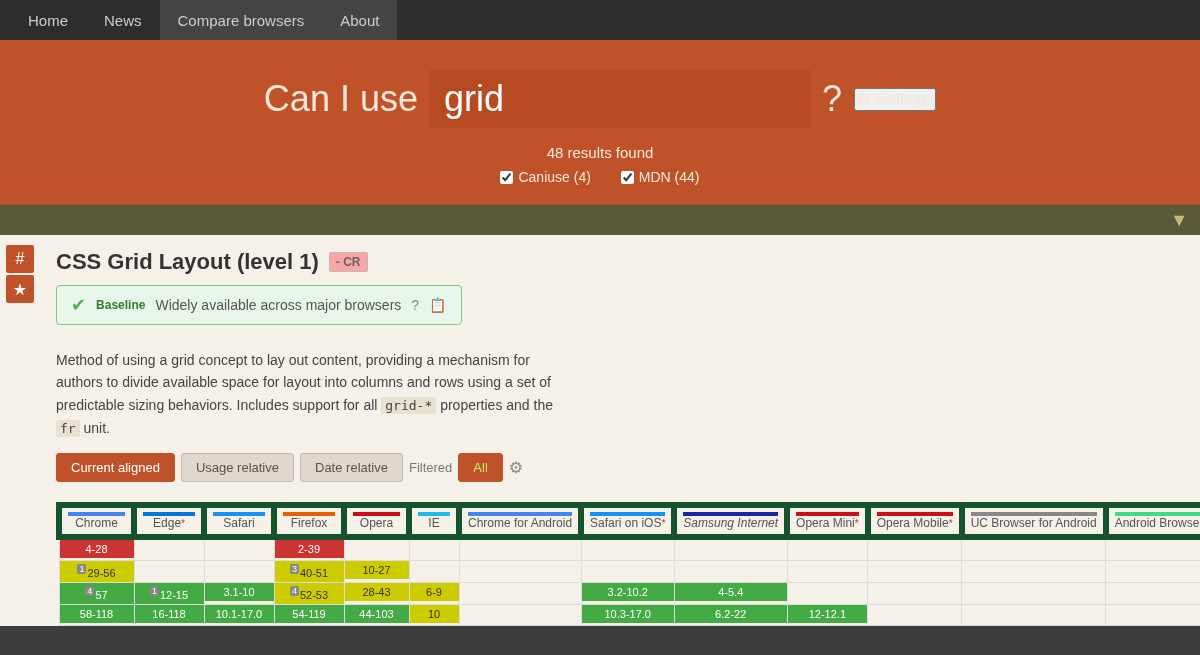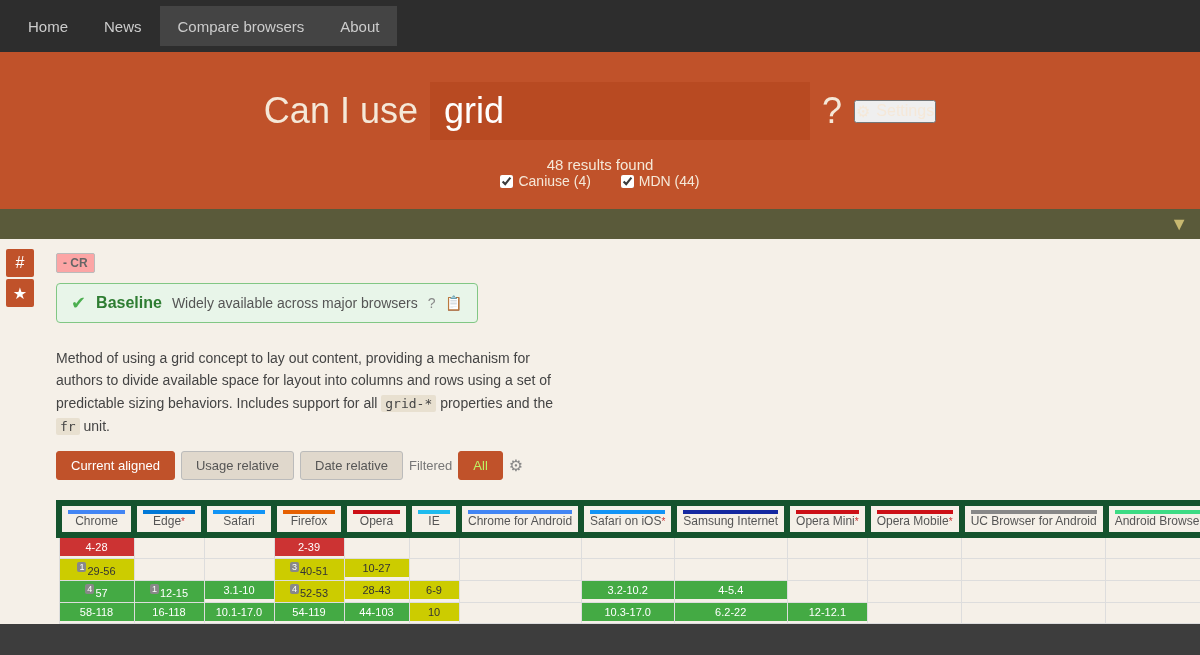--- a/index.html
+++ b/index.html
@@ -1,48 +1,48 @@
 <!DOCTYPE html>
 <html><head>
   <meta charset="utf-8">
   <style>
     * { box-sizing: border-box; margin: 0; padding: 0; }
     body { font-family: Arial, sans-serif; background: #3d3d3d; width: 1200px; min-height: 655px; overflow-x: hidden; }
 
     
-    nav { background: #2d2d2d; display: flex; align-items: center; height: 52px; padding: 0 10px; }
+    nav { background: #2d2d2d; display: flex; align-items: center; height: 40px; padding: 0 10px; }
     .nav-left { display: flex; gap: 0; }
     .nav-item { color: #ccc; padding: 0 18px; height: 40px; display: flex; align-items: center; font-size: 15px; cursor: pointer; text-decoration: none; }
     .nav-center { flex: 1; text-align: center; color: #888; font-size: 14px; }
     .nav-center span { color: #aaa; }
     .nav-right { display: flex; gap: 0; }
     .nav-btn { color: #ccc; padding: 0 18px; height: 40px; display: flex; align-items: center; font-size: 15px; cursor: pointer; background: #444; }
 
     
     .hero { background: #c0522a; padding: 30px 20px 20px; text-align: center; }
     .hero-title { display: flex; align-items: center; justify-content: center; gap: 12px; margin-bottom: 16px; }
     .hero-title-text { color: #f5e8d8; font-size: 36px; font-weight: normal; text-align: right; }
     .hero-input { background: #b84a22; border: none; padding: 8px 14px; font-size: 36px; color: #fff; width: 380px; outline: none; }
     .hero-q { color: #f5e8d8; font-size: 36px; }
     .settings-btn { color: #f5e8d8; font-size: 16px; cursor: pointer; display: flex; align-items: center; gap: 6px; }
-    .results-count { color: #f5e8d8; font-size: 15px; }
+    .results-count { color: #f5e8d8; font-size: 15px; margin-bottom: 8px; }
     .filter-row { display: flex; justify-content: center; gap: 30px; }
     .filter-item { color: #f5e8d8; font-size: 14px; display: flex; align-items: center; gap: 5px; }
     .filter-item input { accent-color: #fff; }
 
     
     .filter-bar { background: #5a5a3a; height: 30px; display: flex; align-items: center; justify-content: flex-end; padding: 0 12px; }
     .filter-icon { color: #c8b870; font-size: 18px; cursor: pointer; }
     .feature-title { font-size: 22px; color: #333; font-weight: bold; display: flex; align-items: center; gap: 10px; }
     .cr-badge { background: #fca5a5; border: 1px solid #bbb; padding: 2px 6px; font-size: 12px; color: #666; border-radius: 2px; }
 
     
     .baseline-badge { background: #e8f5e9; border: 1px solid #81c784; border-radius: 4px; padding: 8px 14px; display: inline-flex; align-items: center; gap: 10px; margin-bottom: 14px; }
     .baseline-check { color: #4CAF50; font-size: 18px; }
-    .baseline-label { font-weight: bold; color: #2e7d32; font-size: 16px; }
+    .baseline-label { font-weight: bold; color: #2e7d32; font-size: 12px; }
     .baseline-text { color: #555; font-size: 14px; }
     .baseline-icon { color: #888; cursor: pointer; font-size: 14px; }
 
     
     .description { color: #444; font-size: 14px; line-height: 1.6; margin-bottom: 14px; max-width: 500px; }
     .code { font-family: monospace; background: #e8e0d0; padding: 1px 4px; border-radius: 2px; font-size: 13px; }
 
     
     .tabs-row { display: flex; align-items: center; gap: 6px; margin-bottom: 0; }
     .tab-btn { padding: 6px 14px; font-size: 13px; border: 1px solid #bbb; border-radius: 3px; cursor: pointer; background: #e0d8cc; color: #555; }
@@ -128,20 +128,21 @@
   <div style="display:flex;flex-direction:column;gap:2px;padding:10px 6px;">
     <button class="hash-btn">#</button>
     <button class="star-btn">★</button>
   </div>
 
   <div style="flex:1;padding:14px 16px 0;">
 
     <div class="feature-row">
       <div class="feature-left">
         <div class="feature-title">
+          <span>CSS Grid Layout (level 1)</span>
           <span class="cr-badge">- CR</span>
         </div>
 
         
         <div class="baseline-badge" style="margin-top:10px;">
           <span class="baseline-check">✔</span>
           <span class="baseline-label">Baseline</span>
           <span class="baseline-text">Widely available across major browsers</span>
           <span class="baseline-icon">?</span>
           <span class="baseline-icon">📋</span>
@@ -194,21 +195,21 @@
               <span>IE</span>
             </th>
             <th style="min-width:70px;">
               <div class="browser-bar-android"></div>
               <span>Chrome for Android</span>
             </th>
             <th style="min-width:70px;">
               <div class="browser-bar-safari-ios"></div>
               <span>Safari on iOS</span><span class="th-note">*</span>
             </th>
-            <th style="min-width:70px;">
+            <th style="min-width:70px;font-style:italic;">
               <div class="browser-bar-samsung"></div>
               <span>Samsung Internet</span>
             </th>
             <th style="min-width:65px;">
               <div class="browser-bar-opera-mini"></div>
               <span>Opera Mini</span><span class="th-note">*</span>
             </th>
             <th style="min-width:70px;">
               <div class="browser-bar-opera-mobile"></div>
               <span>Opera Mobile</span><span class="th-note">*</span>

